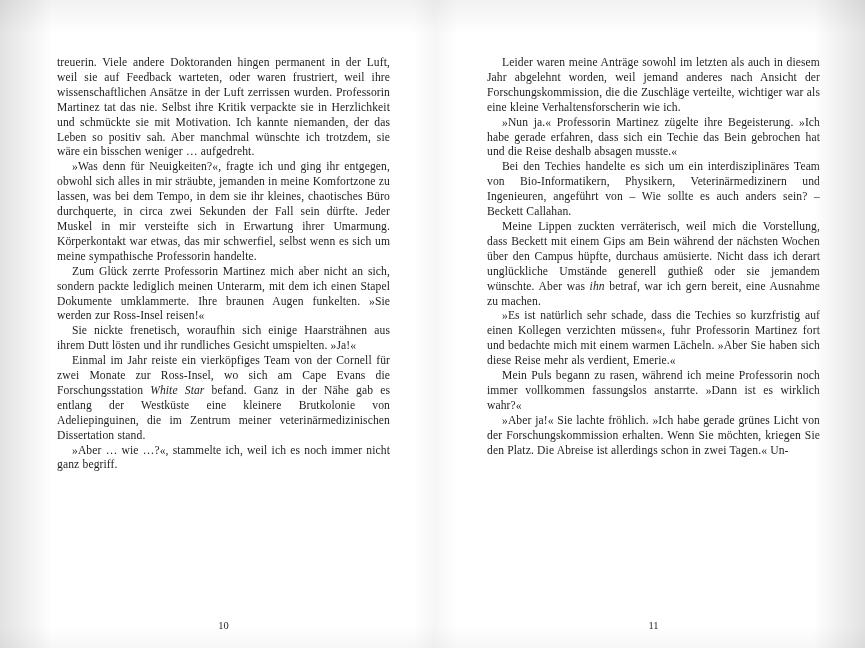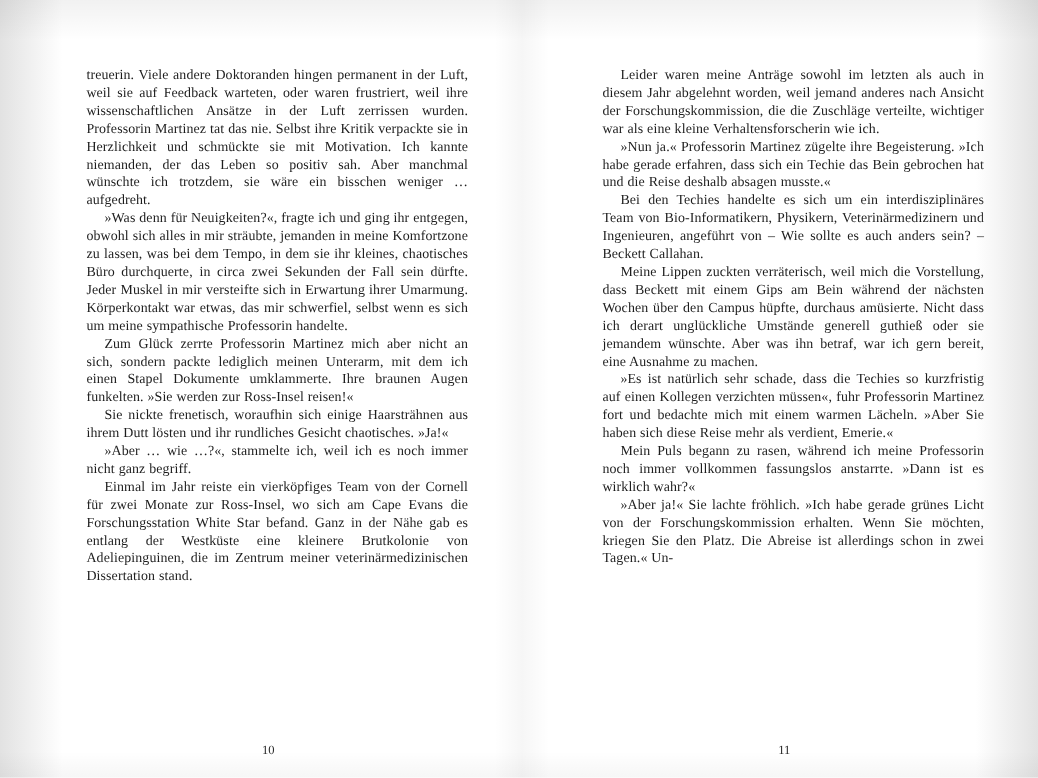--- a/index.html
+++ b/index.html
@@ -24,54 +24,54 @@
                 background: linear-gradient(to top, rgba(0,0,0,0.035), rgba(0,0,0,0)); }
   .gutter     { position: absolute; left: 412px; top: 0; bottom: 0; width: 46px;
                 background: linear-gradient(to right, rgba(0,0,0,0), rgba(0,0,0,0.035) 50%, rgba(0,0,0,0)); }
 
   .page { position: absolute; top: 0; height: 648px; width: 333px; }
   .page-left  { left: 57px; }
   .page-right { left: 487px; }
 
   .page-text {
     position: absolute;
-    top: 56px; left: 15px; right: 0;
+    top: 56px; left: 0; right: 0;
     text-align: justify;
     font-size: 11.6px;
     line-height: 14.9px;
     letter-spacing: 0.1px;
     hyphens: auto;
     -webkit-hyphens: auto;
     word-spacing: 0.2px;
   }
   .para { text-indent: 0; }
   .para.indent { text-indent: 15px; }
-  .it { }
+  .it { font-style: italic; }
 
   .page-number {
     position: absolute;
     bottom: 17px; left: 0; right: 0;
     text-align: center;
     font-size: 10.5px;
     color: #2a2a2a;
   }
 </style>
 </head>
 <body>
 
 <div class="spread">
 
   <div class="page page-left">
     <div class="page-text">
         <p class="para"><span>treuerin. Viele andere Doktoranden hingen permanent in der Luft, weil sie auf Feedback warteten, oder waren frustriert, weil ihre wissenschaftlichen Ansätze in der Luft zerrissen wurden. Professorin Martinez tat das nie. Selbst ihre Kritik verpackte sie in Herzlichkeit und schmückte sie mit Motivation. Ich kannte niemanden, der das Leben so positiv sah. Aber manchmal wünschte ich trotzdem, sie wäre ein bisschen weniger … aufgedreht.</span></p>
         <p class="para indent"><span>»Was denn für Neuigkeiten?«, fragte ich und ging ihr entgegen, obwohl sich alles in mir sträubte, jemanden in meine Komfortzone zu lassen, was bei dem Tempo, in dem sie ihr kleines, chaotisches Büro durchquerte, in circa zwei Sekunden der Fall sein dürfte. Jeder Muskel in mir versteifte sich in Erwartung ihrer Umarmung. Körperkontakt war etwas, das mir schwerfiel, selbst wenn es sich um meine sympathische Professorin handelte.</span></p>
         <p class="para indent"><span>Zum Glück zerrte Professorin Martinez mich aber nicht an sich, sondern packte lediglich meinen Unterarm, mit dem ich einen Stapel Dokumente umklammerte. Ihre braunen Augen funkelten. »Sie werden zur Ross-Insel reisen!«</span></p>
-        <p class="para indent"><span>Sie nickte frenetisch, woraufhin sich einige Haarsträhnen aus ihrem Dutt lösten und ihr rundliches Gesicht chaotisches. »Ja!«</span></p>
+        <p class="para indent"><span>Sie nickte frenetisch, woraufhin sich einige Haarsträhnen aus ihrem Dutt lösten und ihr rundliches Gesicht umspielten. »Ja!«</span></p>
+        <p class="para indent"><span>Einmal im Jahr reiste ein vierköpfiges Team von der Cornell für zwei Monate zur Ross-Insel, wo sich am Cape Evans die Forschungsstation </span><span class="it">White Star</span><span> befand. Ganz in der Nähe gab es entlang der Westküste eine kleinere Brutkolonie von Adeliepinguinen, die im Zentrum meiner veterinärmedizinischen Dissertation stand.</span></p>
         <p class="para indent"><span>»Aber … wie …?«, stammelte ich, weil ich es noch immer nicht ganz begriff.</span></p>
-        <p class="para indent"><span>Einmal im Jahr reiste ein vierköpfiges Team von der Cornell für zwei Monate zur Ross-Insel, wo sich am Cape Evans die Forschungsstation </span><span class="it">White Star</span><span> befand. Ganz in der Nähe gab es entlang der Westküste eine kleinere Brutkolonie von Adeliepinguinen, die im Zentrum meiner veterinärmedizinischen Dissertation stand.</span></p>
       </div>
     <div class="page-number">10</div>
   </div>
 
   <div class="page page-right">
     <div class="page-text">
         <p class="para indent"><span>Leider waren meine Anträge sowohl im letzten als auch in diesem Jahr abgelehnt worden, weil jemand anderes nach Ansicht der Forschungskommission, die die Zuschläge verteilte, wichtiger war als eine kleine Verhaltensforscherin wie ich.</span></p>
         <p class="para indent"><span>»Nun ja.« Professorin Martinez zügelte ihre Begeisterung. »Ich habe gerade erfahren, dass sich ein Techie das Bein gebrochen hat und die Reise deshalb absagen musste.«</span></p>
         <p class="para indent"><span>Bei den Techies handelte es sich um ein interdisziplinäres Team von Bio-Informatikern, Physikern, Veterinärmedizinern und Ingenieuren, angeführt von – Wie sollte es auch anders sein? – Beckett Callahan.</span></p>
         <p class="para indent"><span>Meine Lippen zuckten verräterisch, weil mich die Vorstellung, dass Beckett mit einem Gips am Bein während der nächsten Wochen über den Campus hüpfte, durchaus amüsierte. Nicht dass ich derart unglückliche Umstände generell guthieß oder sie jemandem wünschte. Aber was </span><span class="it">ihn</span><span> betraf, war ich gern bereit, eine Ausnahme zu machen.</span></p>

